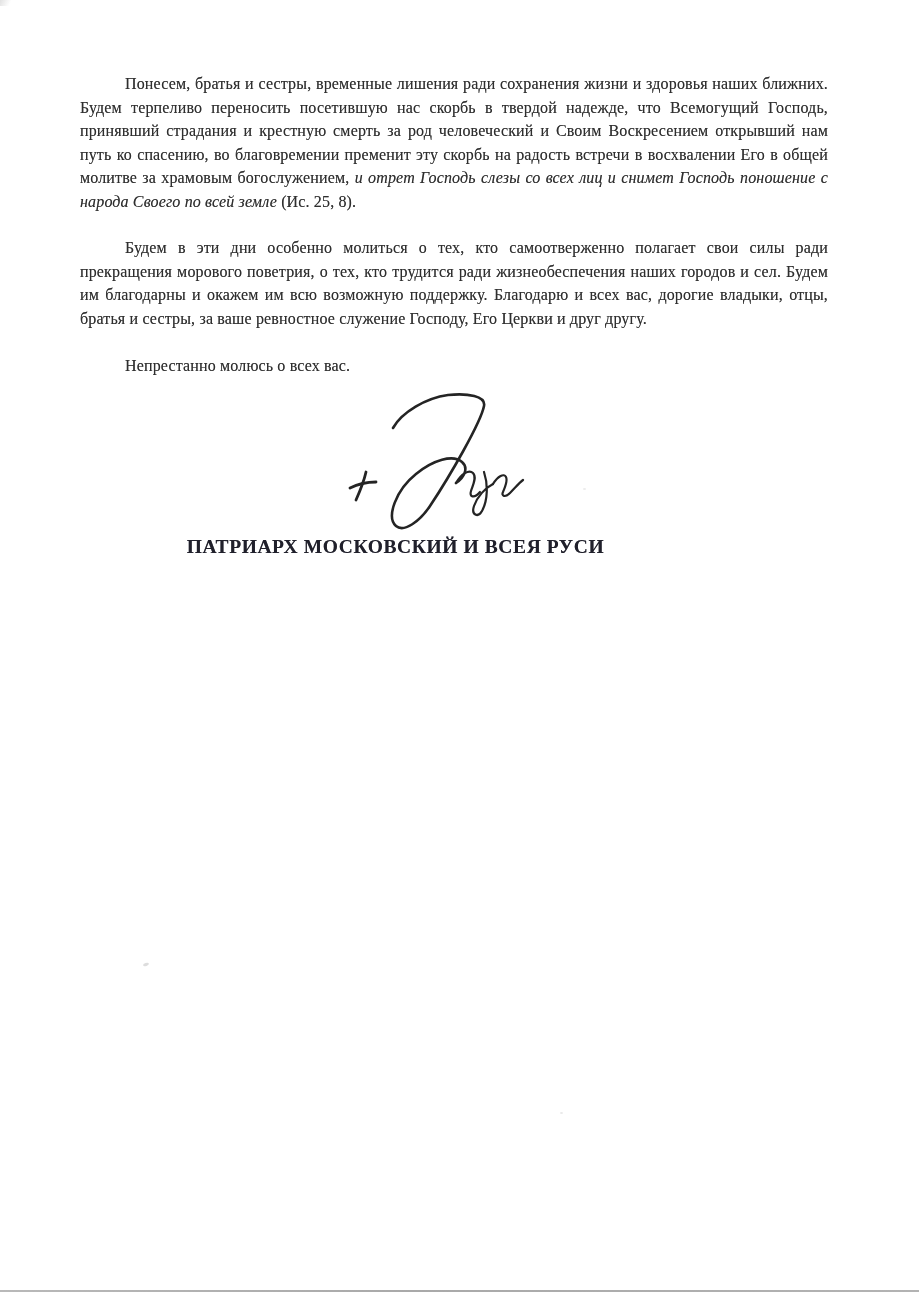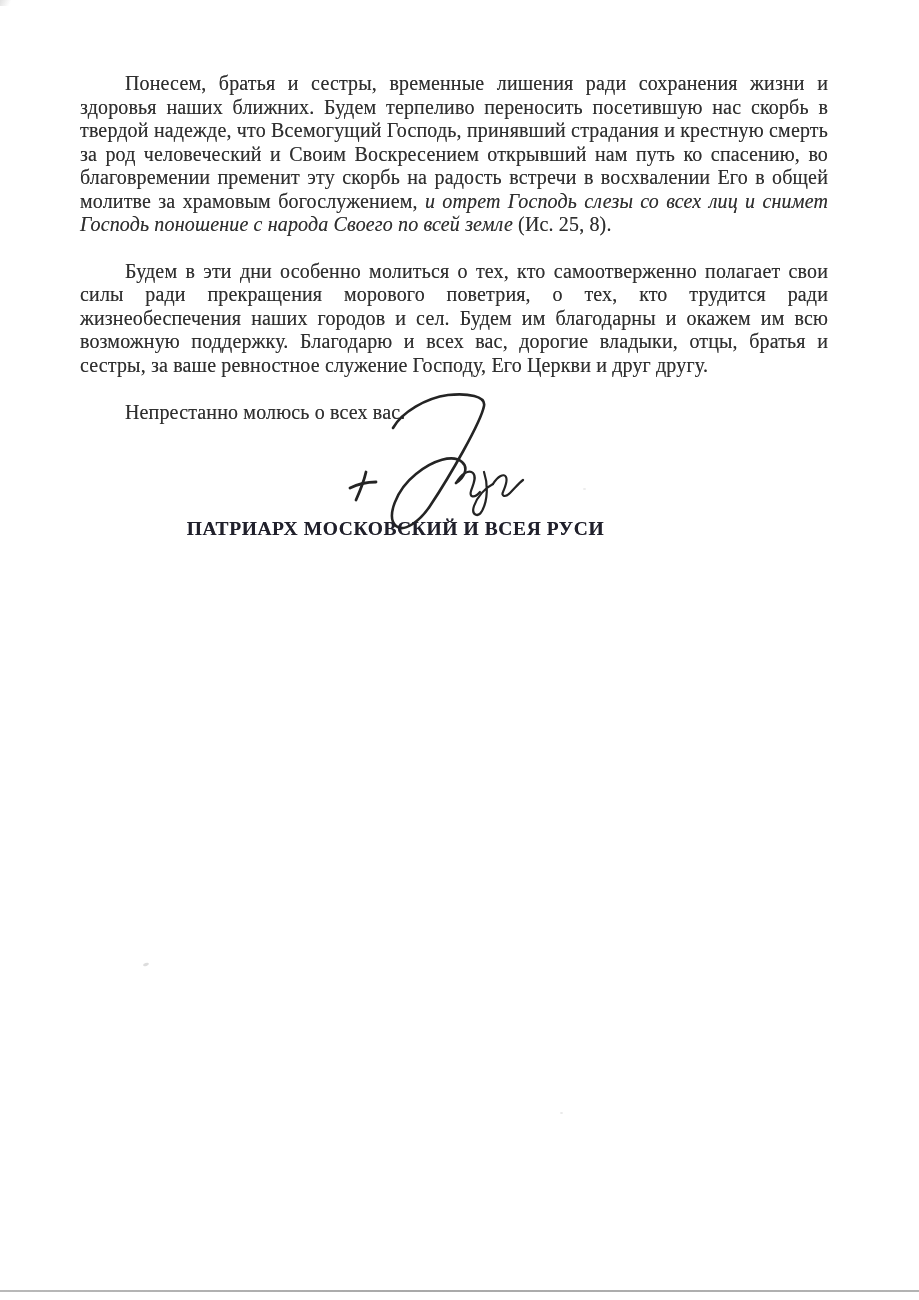--- a/index.html
+++ b/index.html
@@ -14,21 +14,21 @@
     background: #ffffff;
     overflow: hidden;
     font-family: "Liberation Serif", "DejaVu Serif", serif;
     color: #2f2f2f;
   }
   .body-text {
     position: absolute;
     left: 80px;
     top: 72px;
     width: 748px;
-    font-size: 20px;
+    font-size: 16px;
     line-height: 23.5px;
     text-align: justify;
     letter-spacing: 0.15px;
     text-shadow: 0 0 0.45px rgba(45,45,45,0.55);
   }
   .para {
     margin: 0 0 23px 0;
     text-indent: 45px;
   }
   .para em {
@@ -48,21 +48,21 @@
   }
   .signature path {
     fill: none;
     stroke: #242424;
     stroke-linecap: round;
     stroke-linejoin: round;
   }
   .signoff {
     position: absolute;
     left: 0;
-    top: 518px;
+    top: 536px;
     width: 791px;
     text-align: center;
     font-size: 19.5px;
     font-weight: bold;
     letter-spacing: 0.6px;
     color: #20202b;
     text-shadow: 0 0 0.4px rgba(32,32,43,0.5);
   }
   .scan-edge-bottom {
     position: absolute;

